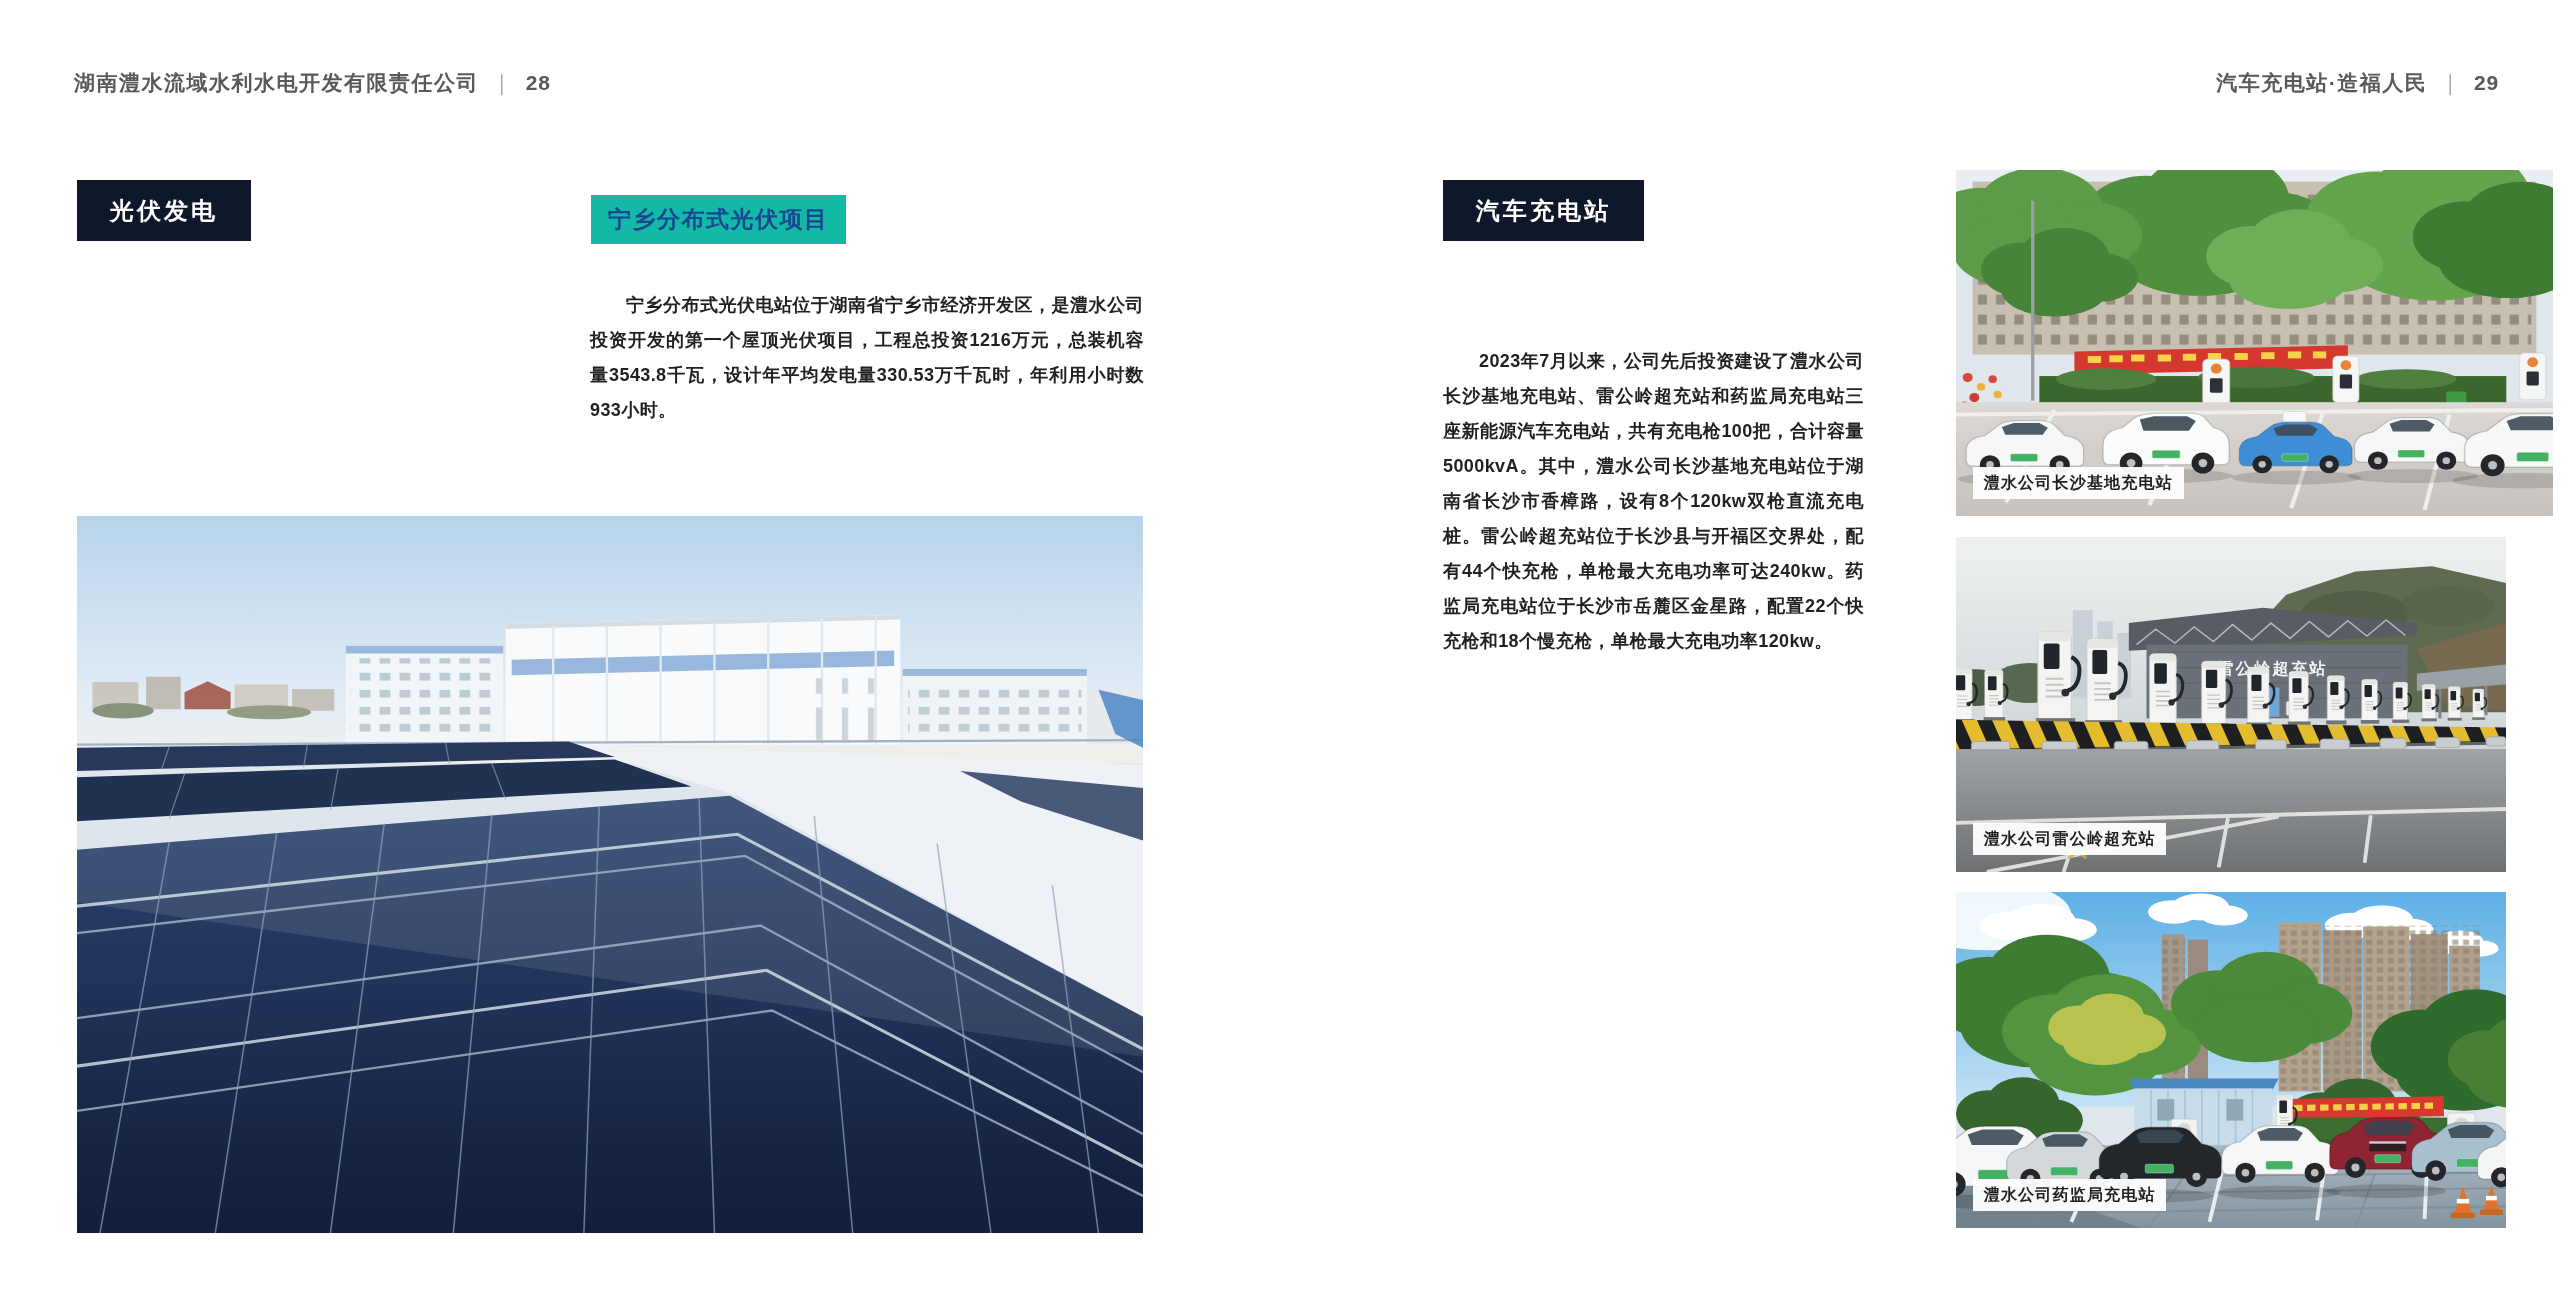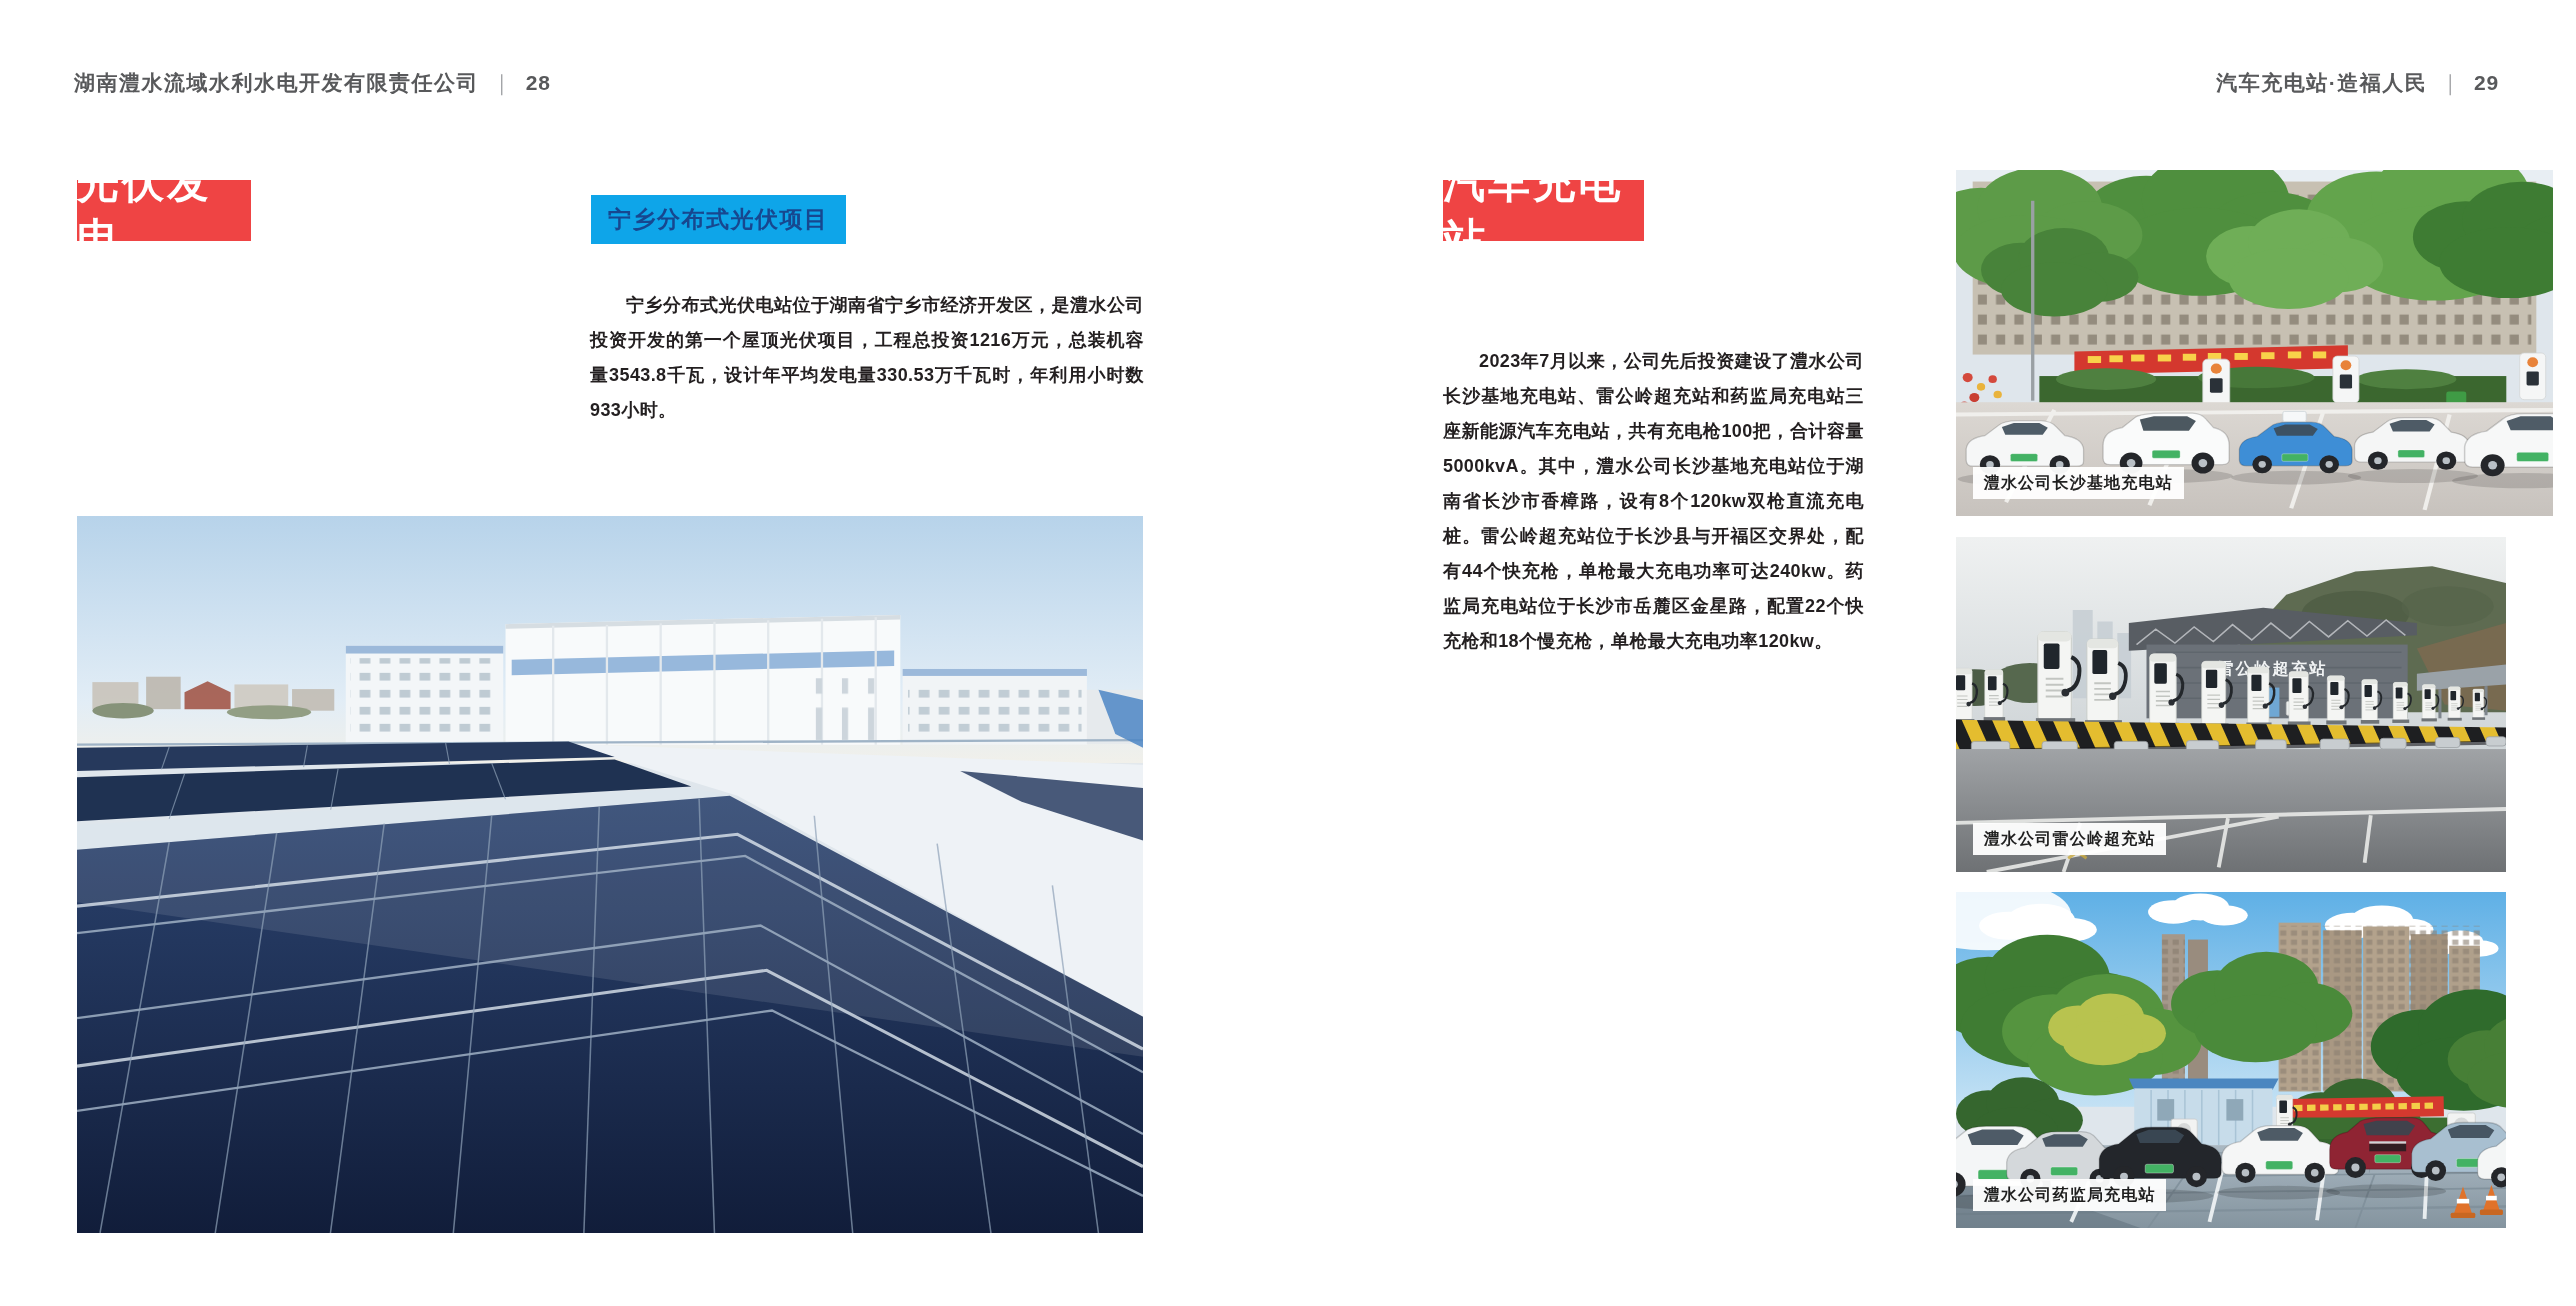--- a/index.html
+++ b/index.html
@@ -3,25 +3,25 @@
 <meta charset="utf-8">
 <style>
   html,body{margin:0;padding:0;background:#ffffff;}
   .spread{position:relative;width:2576px;height:1306px;background:#ffffff;overflow:hidden;
           font-family:"Liberation Sans","DejaVu Sans",sans-serif;color:#231f20;}
   .hdr{position:absolute;top:69px;font-size:21px;font-weight:700;color:#58595b;letter-spacing:1.5px;white-space:nowrap;}
   .hdr .divider{color:#9b9da0;font-weight:400;margin:0 12.3px;}
   .hdr .pageno{letter-spacing:0.8px;}
   .hdr-left{left:74px;}
   .hdr-right{right:77px;text-align:right;}
-  .title-box{position:absolute;background:#ef4444;color:#ffffff;display:flex;align-items:center;justify-content:center;
-             font-size:42px;font-weight:700;letter-spacing:3.1px;}
+  .title-box{position:absolute;background:#0f172a;color:#ffffff;display:flex;align-items:center;justify-content:center;
+             font-size:24px;font-weight:700;letter-spacing:3.1px;}
   .title-left{left:77px;top:180px;width:174px;height:61px;}
   .title-right{left:1443px;top:180px;width:201px;height:61px;}
-  .subheading{position:absolute;left:591px;top:195px;height:49px;background:#0ea5e9;color:#17478f;
+  .subheading{position:absolute;left:591px;top:195px;height:49px;background:#14b8a6;color:#17478f;
               display:inline-flex;align-items:center;padding:0 17px;font-size:23px;font-weight:700;letter-spacing:1.5px;}
   .para{position:absolute;font-size:18px;line-height:35px;font-weight:700;color:#231f20;
         text-align:justify;text-indent:2em;letter-spacing:0.4px;}
   .para-left{left:590px;top:270px;width:554px;}
   .para-right{left:1443px;top:326px;width:421px;}
   figure{margin:0;position:absolute;overflow:hidden;background:#dfe6ec;}
   figure svg{display:block;}
   .photo-solar{left:77px;top:516px;width:1066px;height:717px;}
   .photo-1{left:1956px;top:170px;width:597px;height:346px;}
   .photo-2{left:1956px;top:537px;width:550px;height:335px;}

